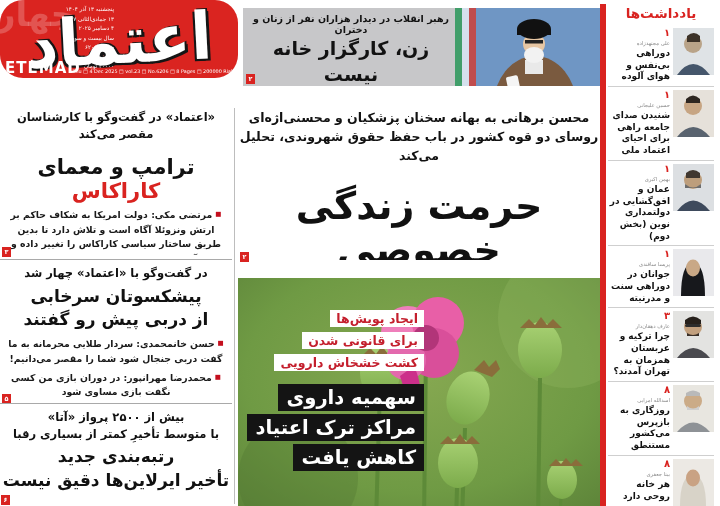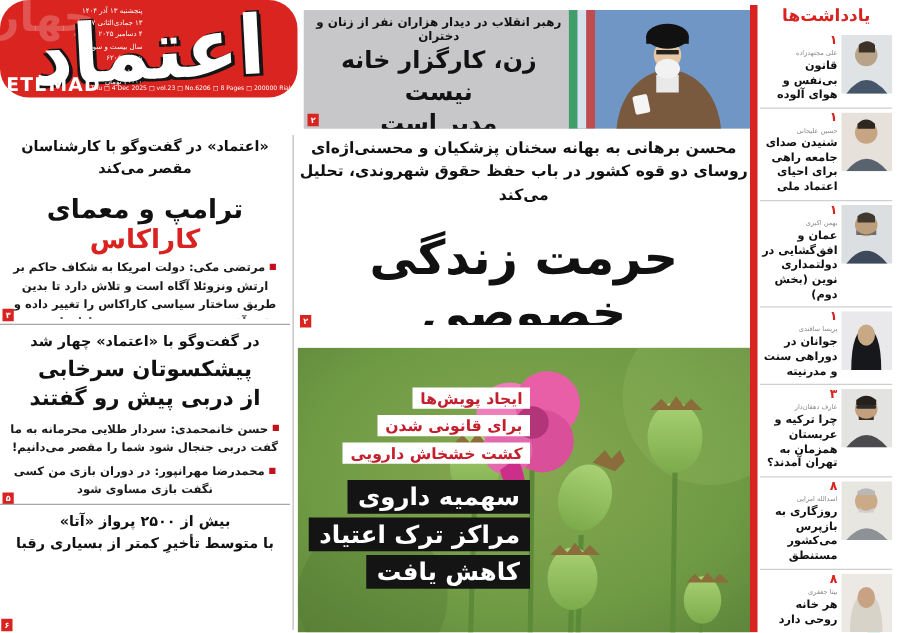--- a/index.html
+++ b/index.html
@@ -12,21 +12,21 @@
   .watermark{left:-4px;top:-6px;font-size:34px;font-weight:bold;color:rgba(255,255,255,.22);letter-spacing:2px;}
   .logo-calli{left:0;right:0;top:-6px;height:92px;display:flex;align-items:center;justify-content:center;
       font-size:62px;font-weight:bold;color:#fff;transform:rotate(-3deg) scaleY(1.05);
       text-shadow:3px 2px 0 #151515,-2px 2px 0 #151515,2px -1px 0 #151515;white-space:nowrap;}
   .dateblock{left:50px;top:5px;width:64px;color:#fff;font-size:5.6px;line-height:1.7;
       text-align:right;direction:rtl;z-index:4;}
   .logo-latin{left:5px;bottom:1px;color:#fff;font-weight:bold;font-size:15px;letter-spacing:1px;z-index:4;}
   .infoline{left:58px;right:3px;bottom:4px;color:#fff;font-size:4.9px;direction:ltr;text-align:right;z-index:4;white-space:nowrap;}
 
   
-  .leadbox{left:243px;top:8px;width:357px;height:95px;background:#c7c7c9;overflow:hidden;}
+  .leadbox{left:243px;top:8px;width:357px;height:78px;background:#c7c7c9;overflow:hidden;}
   .lead-photo{right:0;top:0;width:145px;height:95px;}
   .lead-text{left:6px;top:3px;width:204px;text-align:center;color:#121212;}
   .lead-kicker{font-size:9.5px;font-weight:bold;margin-top:2px;}
   .lead-title{font-size:19px;font-weight:bold;line-height:1.35;margin-top:1px;}
 
   
   .chip{position:absolute;width:9px;height:10px;background:#d92320;color:#fff;font-size:6.5px;
         line-height:10px;text-align:center;font-weight:bold;}
 
   
@@ -212,20 +212,24 @@
     </div>
   </div>
   <div class="chip" style="left:2px;top:394px;">۵</div>
   <div class="abs divider" style="top:403px;"></div>
 
   <div class="abs lcol-story" style="top:409px;height:92px;">
     <div class="s-kicker">
       <div>بیش از ۲۵۰۰ پرواز «آتا»</div>
       <div>با متوسط تأخیرِ کمتر از بسیاری رقبا</div>
     </div>
+    <div class="s-title2">
+      <div>رتبه‌بندی جدید</div>
+      <div>تأخیر ایرلاین‌ها دقیق نیست</div>
+    </div>
   </div>
   <div class="chip" style="left:1px;top:495px;">۶</div>
 
   <div class="abs vrule"></div>
 
   <div class="abs redbar"></div>
   <div class="abs tealchip"></div>
 
   <div class="abs notes">
     <div class="notes-header">یادداشت‌ها</div>
@@ -235,21 +239,21 @@
         <svg width="41" height="47" viewBox="0 0 41 47">
             <rect width="41" height="47" fill="#dfe3e6"></rect>
             <circle cx="20" cy="16" r="9" fill="#b9a388"></circle>
             <path d="M4 47 q16 -22 33 0 z" fill="#45566b"></path>
             <path d="M14 8 q7 -6 13 0 l0 6 -13 0 z" fill="#3c3228"></path>
           </svg>
       </div>
       <div class="e-text">
         <div class="e-num">۱</div>
         <div class="e-author">علی مجتهدزاده</div>
-        <div class="e-title">قانون بی‌نفس و هوای آلوده</div>
+        <div class="e-title">دوراهی بی‌نفس و هوای آلوده</div>
       </div>
     </div>
 
     <div class="entry">
       <div class="e-photo">
         <svg width="41" height="47" viewBox="0 0 41 47">
             <rect width="41" height="47" fill="#e6e1da"></rect>
             <circle cx="20" cy="16" r="9" fill="#c7a583"></circle>
             <path d="M4 47 q16 -20 33 0 z" fill="#59636f"></path>
             <path d="M13 9 q7 -7 14 0 l0 4 -14 0 z" fill="#2e2620"></path>

